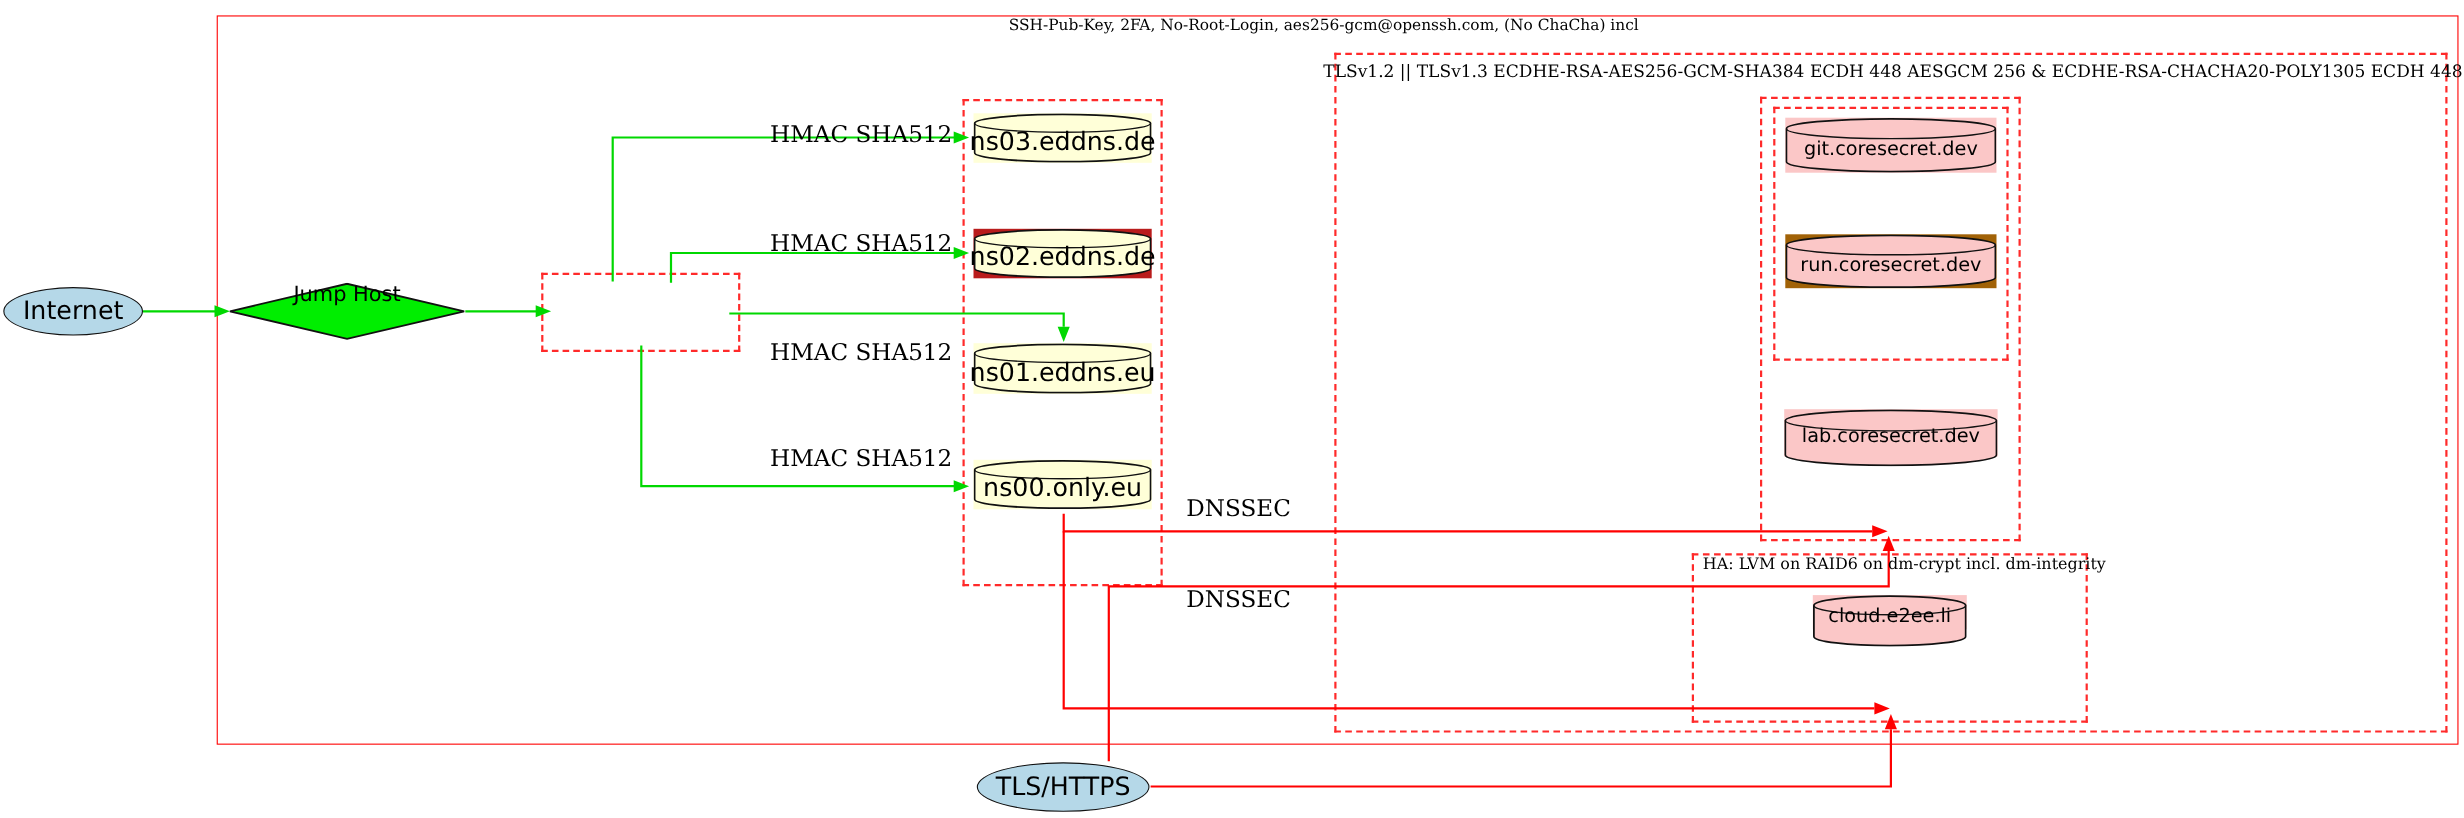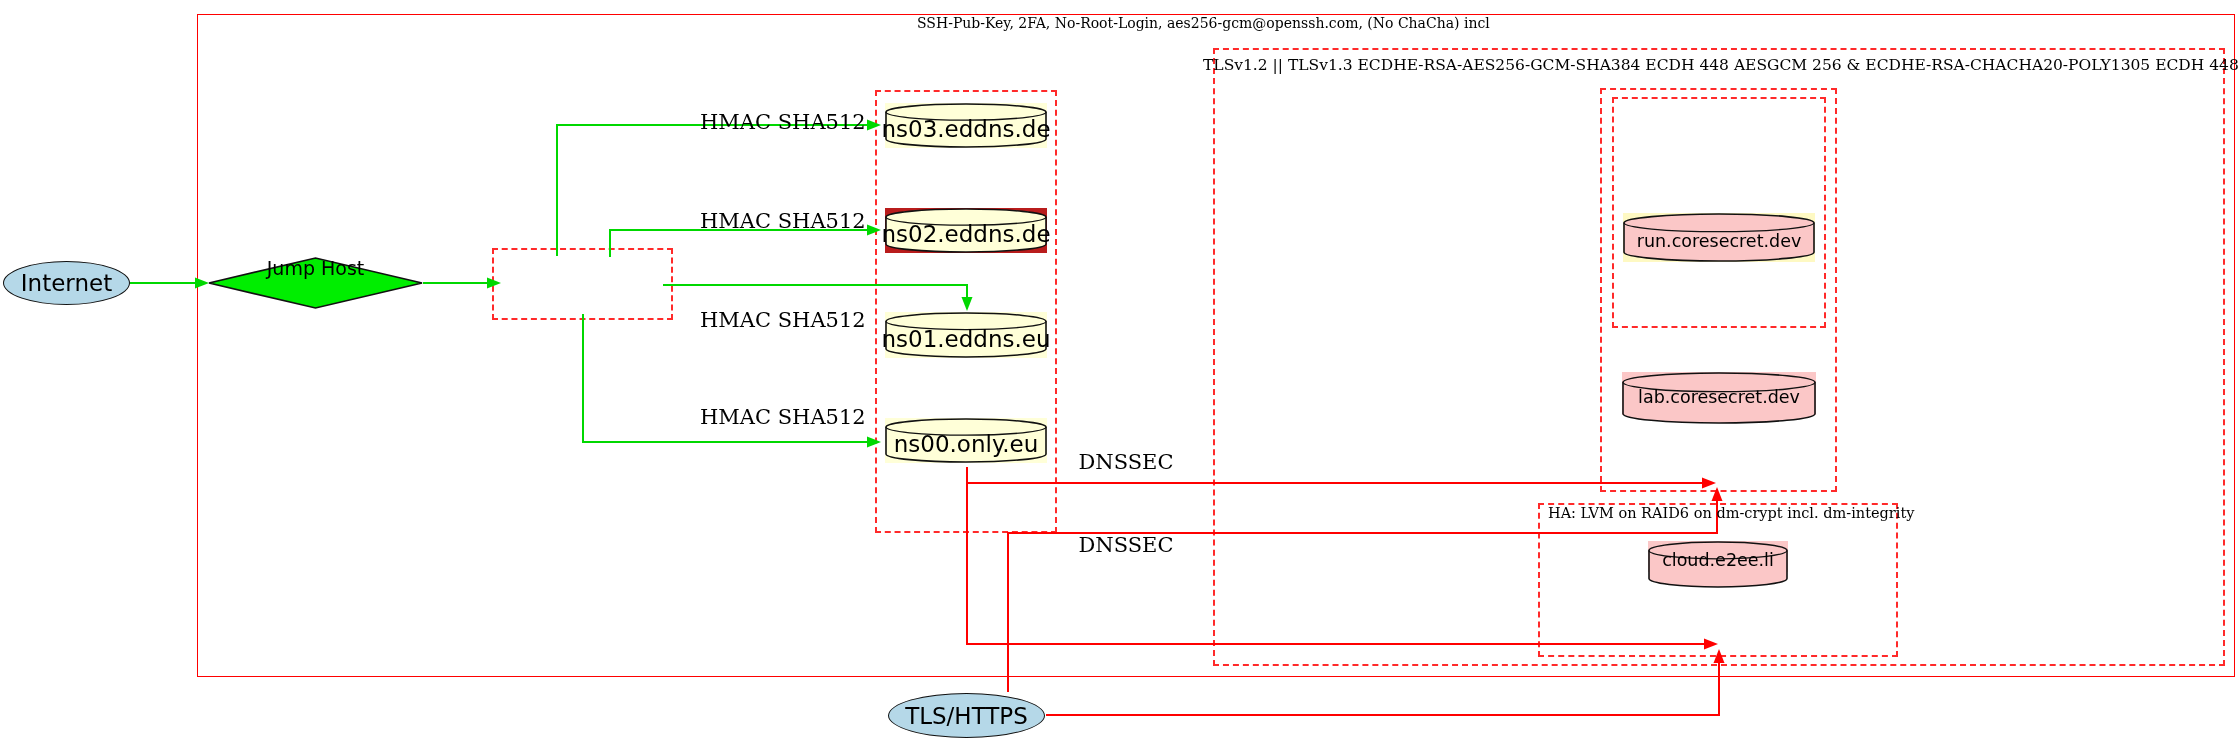--- a/index.html
+++ b/index.html
@@ -124,21 +124,28 @@
       </svg>
     <span class="lbl">ns01.eddns.eu</span>
   </div>
   <div class="node cyl" style="left: 885px; top: 418px; width: 162px; height: 45px; background-color: rgb(255, 255, 216);">
       <svg width="162" height="45">
         <path d="M1,9.1 A80,8.1 0 0 1 161,9.1 L161,35.9 A80,8.1 0 0 1 1,35.9 Z" fill="#ffffd8" stroke="#111" stroke-width="1.6"></path>
         <path d="M1,9.1 A80,8.1 0 0 0 161,9.1" fill="none" stroke="#111" stroke-width="1.3"></path>
       </svg>
     <span class="lbl">ns00.only.eu</span>
   </div>
-  <div class="node cyl" style="left: 1623px; top: 213px; width: 192px; height: 49px; font-size: 17.5px; background-color: #fef9c3;">
+  <div class="node cyl" style="left: 1623px; top: 107px; width: 192px; height: 50px; font-size: 17.5px; background-color: rgb(251, 199, 199);">
+      <svg width="192" height="50">
+        <path d="M1,10 A95,9 0 0 1 191,10 L191,40 A95,9 0 0 1 1,40 Z" fill="#fbc7c7" stroke="#111" stroke-width="1.6"></path>
+        <path d="M1,10 A95,9 0 0 0 191,10" fill="none" stroke="#111" stroke-width="1.3"></path>
+      </svg>
+    <span class="lbl">git.coresecret.dev</span>
+  </div>
+  <div class="node cyl" style="left: 1623px; top: 213px; width: 192px; height: 49px; font-size: 17.5px; background-color: #a16207;">
       <svg width="192" height="49">
         <path d="M1,9.82 A95,8.82 0 0 1 191,9.82 L191,39.18 A95,8.82 0 0 1 1,39.18 Z" fill="#fbc7c7" stroke="#111" stroke-width="1.6"></path>
         <path d="M1,9.82 A95,8.82 0 0 0 191,9.82" fill="none" stroke="#111" stroke-width="1.3"></path>
       </svg>
     <span class="lbl">run.coresecret.dev</span>
   </div>
   <div class="node cyl" style="left: 1622px; top: 372px; width: 194px; height: 43px; font-size: 17.5px; background-color: rgb(251, 199, 199);">
       <svg width="194" height="52">
         <path d="M1,10.36 A96,9.36 0 0 1 193,10.36 L193,41.64 A96,9.36 0 0 1 1,41.64 Z" fill="#fbc7c7" stroke="#111" stroke-width="1.6"></path>
         <path d="M1,10.36 A96,9.36 0 0 0 193,10.36" fill="none" stroke="#111" stroke-width="1.3"></path>

